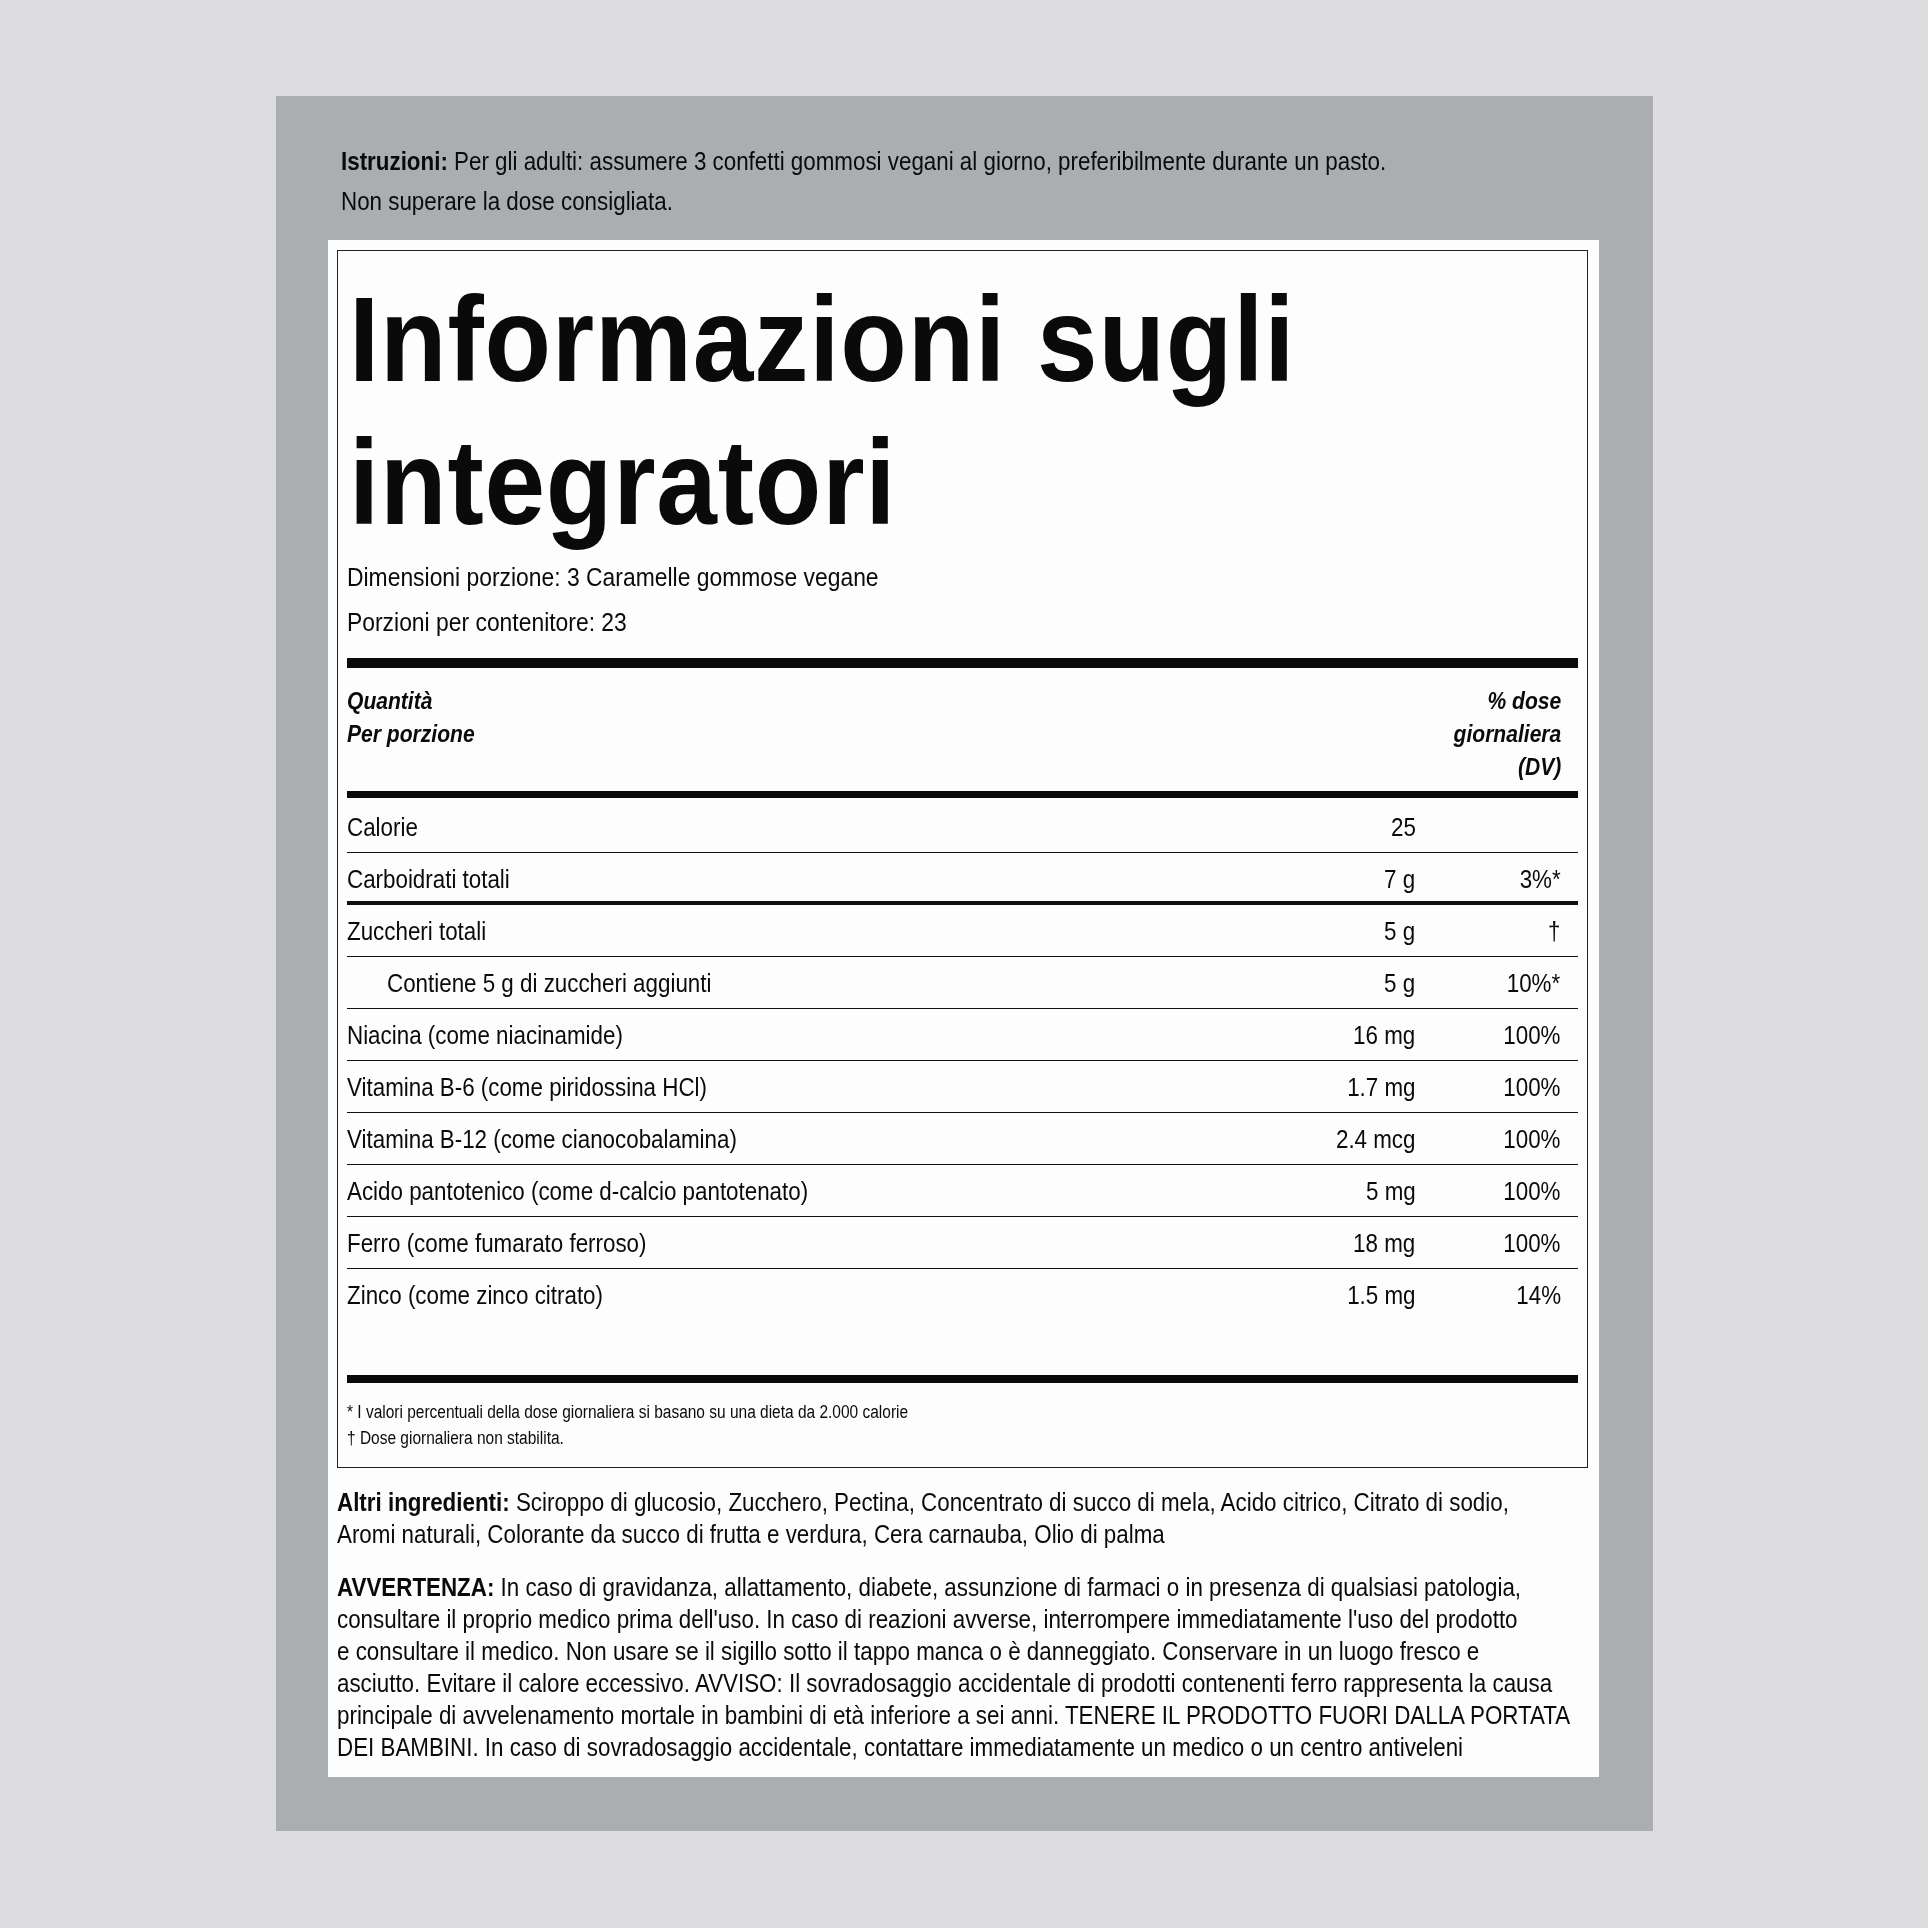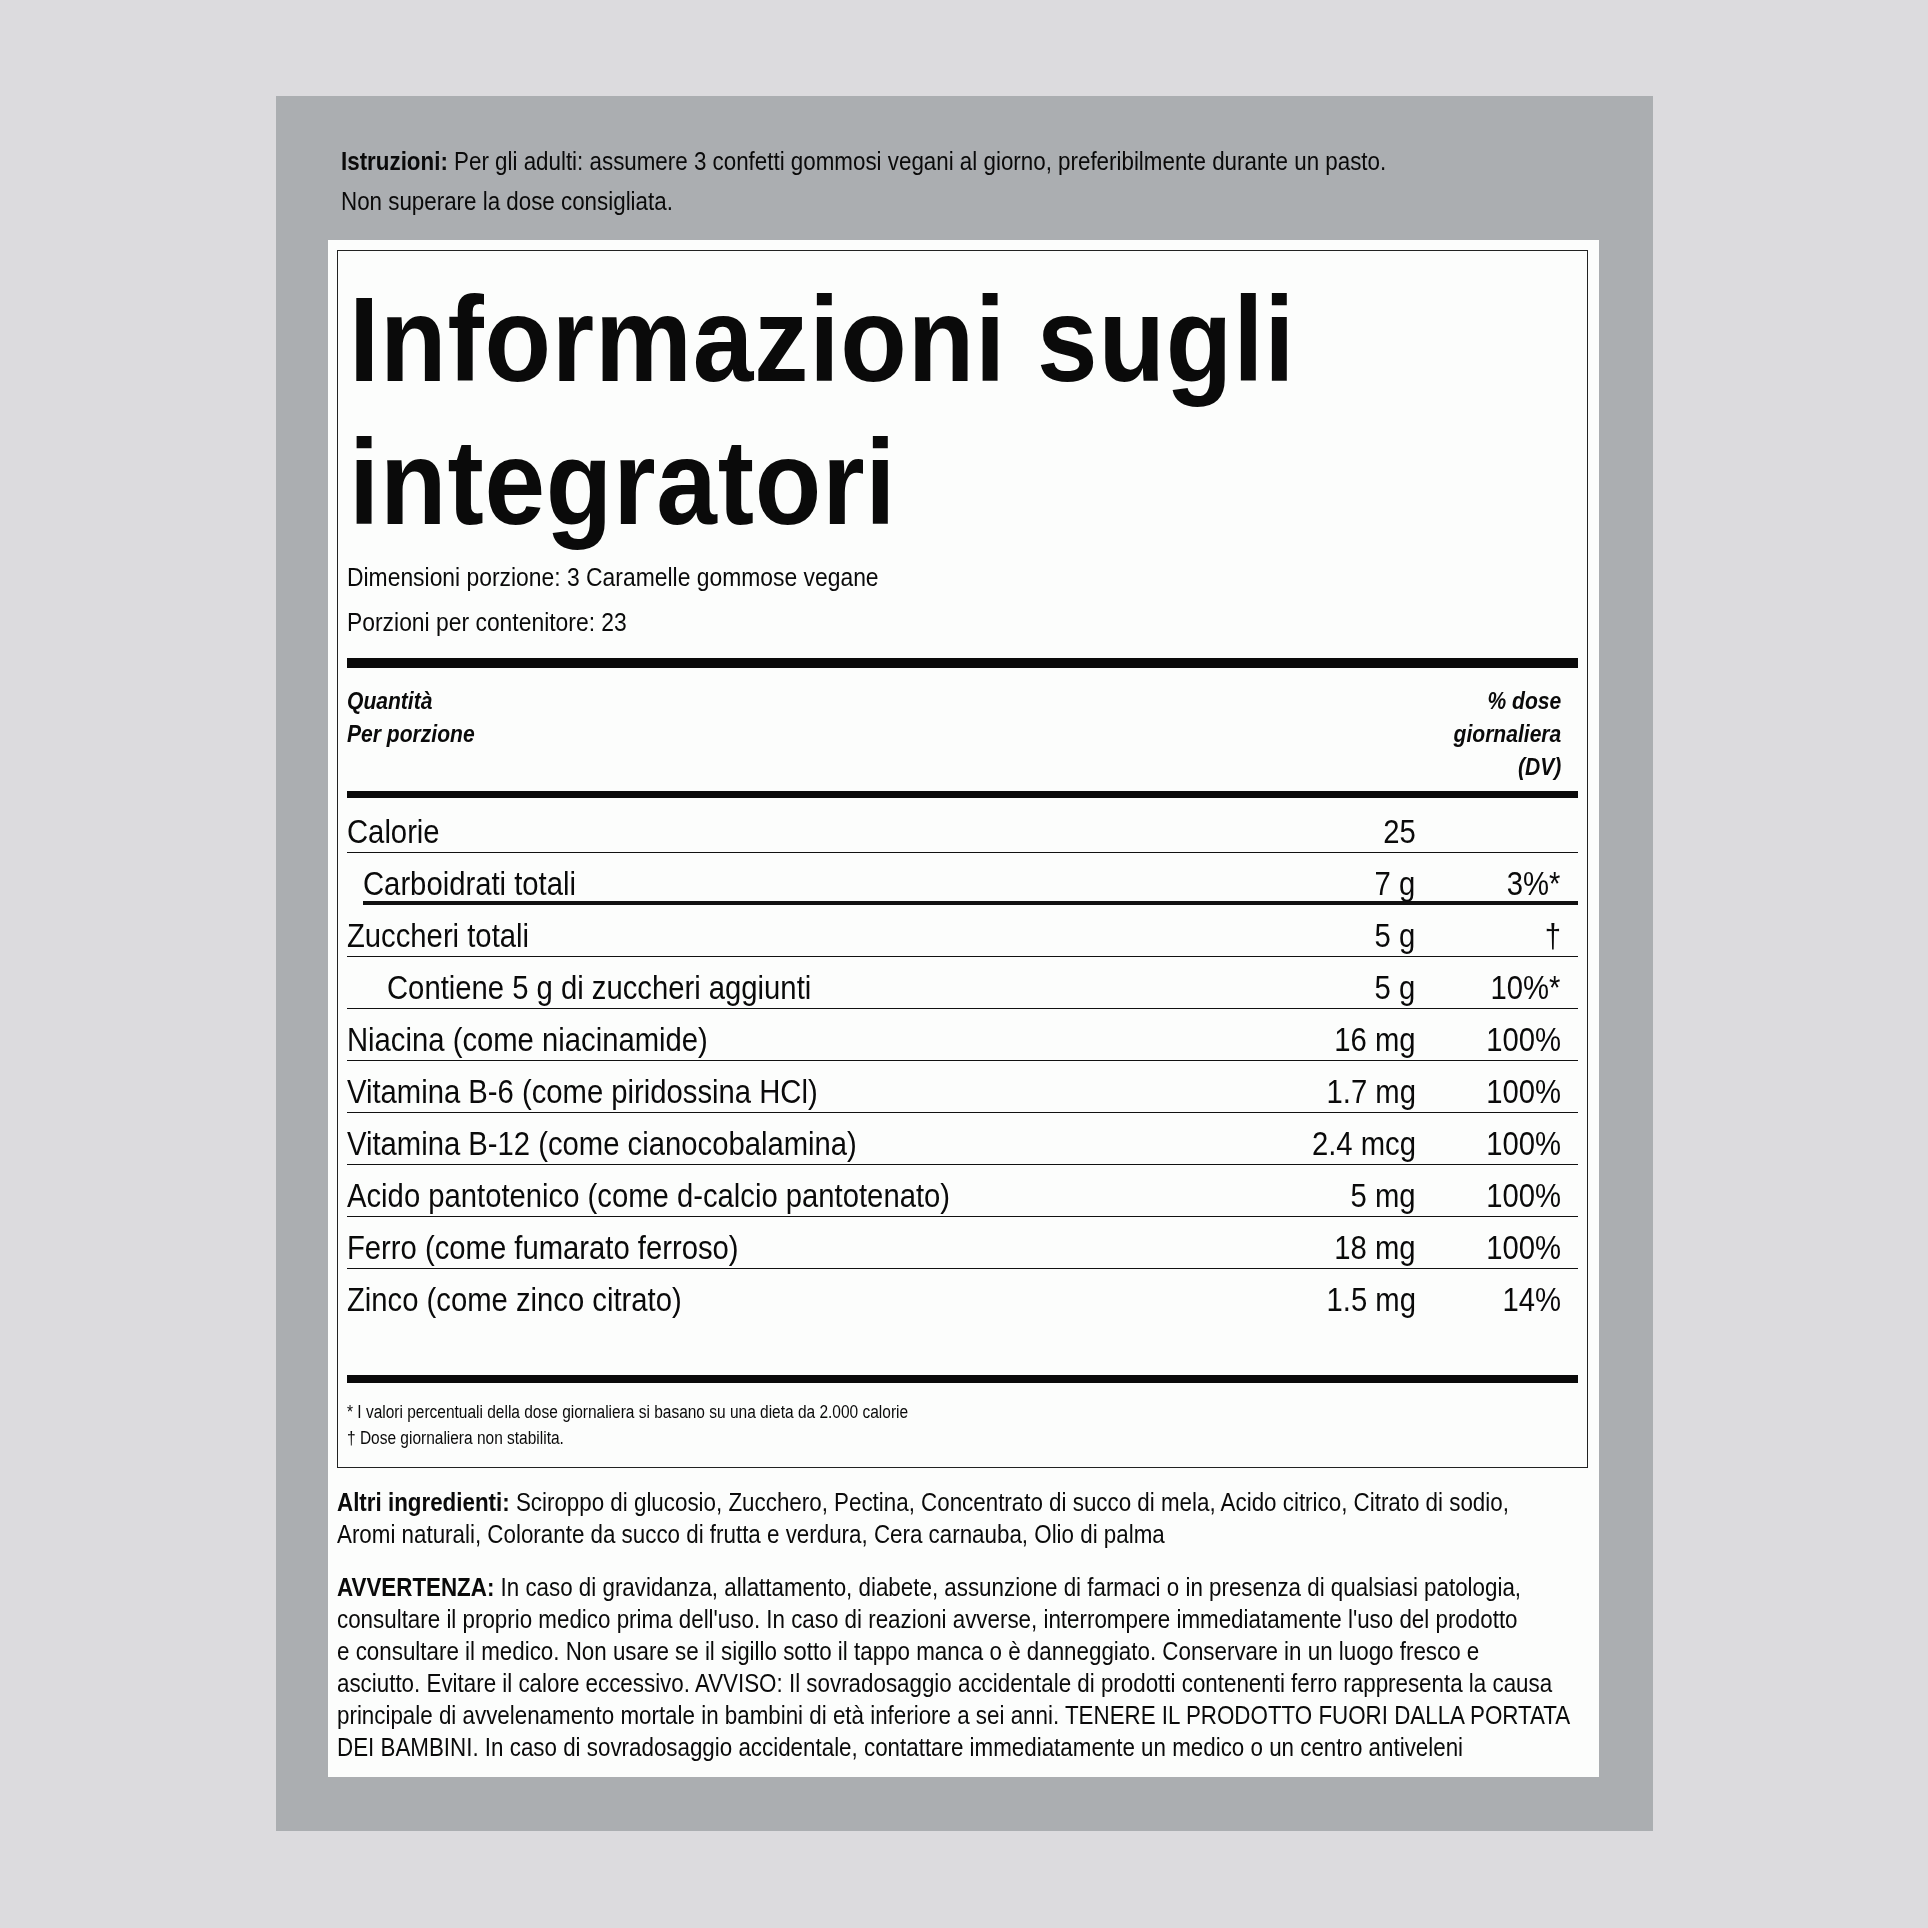--- a/index.html
+++ b/index.html
@@ -10,22 +10,22 @@
   .instr b { font-weight:bold; }
   .card { position:absolute; left:328px; top:240px; width:1271px; height:1537px; background:#fcfdfc; }
   .facts { position:absolute; left:337px; top:250px; width:1251px; height:1218px; border:1.9px solid #222; box-sizing:border-box;padding-left:27px; }
   .title { position:absolute; left:11.3px; top:17px; font-size:121px; font-weight:bold; line-height:143px; letter-spacing:0.9px; transform:scaleX(0.9); transform-origin:left top; white-space:nowrap; }
   .serv { position:absolute; left:9.4px; font-size:26px; transform:scaleX(0.88); transform-origin:left top; white-space:nowrap; }
   .bar { position:absolute; left:9.4px; right:9.4px; background:#0a0a0a; }
   .thead { position:absolute; left:9.4px; right:26px; top:433px; height:113px; font-weight:bold; font-size:24.5px; line-height:33px;font-style:italic; }
   .thead .l { position:absolute; left:0; top:0; transform:scaleX(0.86); transform-origin:left top; white-space:nowrap; }
   .thead .r { position:absolute; right:0; top:0; text-align:right; transform:scaleX(0.86); transform-origin:right top; white-space:nowrap; }
   .rows { position:absolute; left:9.4px; right:9.4px; top:550px; }
-  .row { position:relative; height:51px; border-bottom:1.9px solid #111; font-size:34px; }
-  .row.thick { border-bottom:4.7px solid #111; height:48px;margin-left:16px; }
+  .row { position:relative; height:51px; border-bottom:1.9px solid #111; font-size:26px; }
+  .row.thick { border-bottom:4.7px solid #111; height:48px; }
   .row .n, .row .a, .row .p { position:absolute; top:11.3px; white-space:nowrap; transform:scaleX(0.86); }
   .row .n { left:0; transform-origin:left top; }
   .row .n.indent { left:40px; }
   .row .a { right:162px; transform-origin:right top; }
   .row .p { right:17px; transform-origin:right top; }
   .foot { position:absolute; left:9.4px; font-size:18px; transform:scaleX(0.86); transform-origin:left top; white-space:nowrap; }
   .para { position:absolute; left:337px; width:1262px; font-size:26px; line-height:32px; transform:scaleX(0.86); transform-origin:left top; }
   .para .line { white-space:nowrap; display:block; }
   .para b { font-weight:bold; }
 </style>

